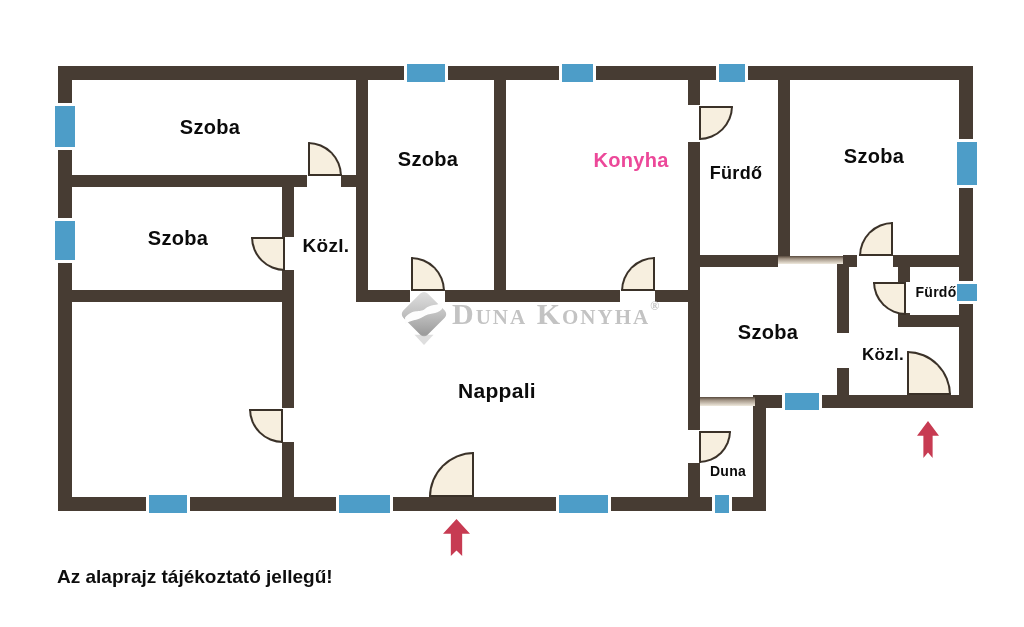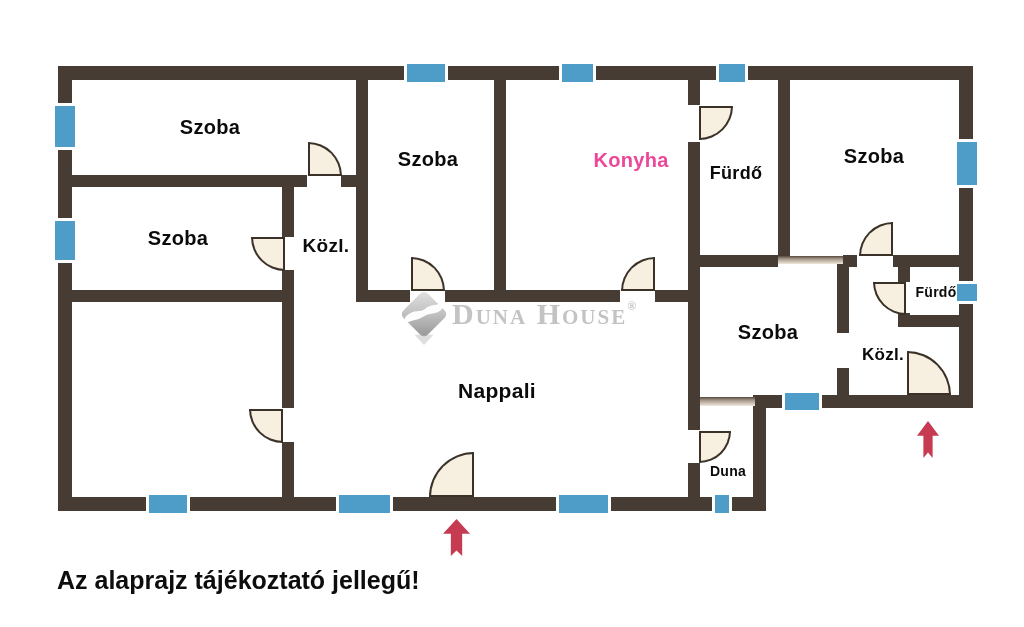--- a/index.html
+++ b/index.html
@@ -22,21 +22,21 @@
   .watermark{position:absolute;left:396px;top:288px;pointer-events:none;}
   .wm-logo{position:absolute;left:0;top:2px;}
   .wm-text{
     position:absolute;left:56px;top:11px;line-height:1;
     font-family:"Liberation Serif", serif;font-variant:small-caps;
     font-size:30px;letter-spacing:2px;color:#c3c3c3;font-weight:600;white-space:nowrap;
   }
   .wm-reg{font-size:12px;vertical-align:14px;letter-spacing:0;}
   .disclaimer{
     position:absolute;left:57px;top:566px;
-    font-size:25px;font-weight:700;color:#0d0d0d;white-space:nowrap;
+    font-size:19px;font-weight:700;color:#0d0d0d;white-space:nowrap;
   }
 </style>
 </head>
 <body>
 
 <div class="stage">
 
   <div id="plan-layer">
       <div class="wall" style="left: 58px; top: 66px; width: 915px; height: 14px; background: rgb(71, 60, 51);"></div>
       <div class="wall" style="left: 58px; top: 66px; width: 14px; height: 445px; background: rgb(71, 60, 51);"></div>
@@ -117,17 +117,17 @@
           <stop offset="0.5" stop-color="#c0c0c0"></stop>
           <stop offset="1" stop-color="#949494"></stop>
         </linearGradient>
       </defs>
       <g transform="rotate(45 32 28)">
         <rect x="12" y="8" width="40" height="40" rx="6" fill="url(#dg)"></rect>
       </g>
       <path d="M10 32 C 19 21, 27 27, 33 22 C 40 16, 47 19, 53 14 L 53 22 C 46 29, 38 26, 31 31 C 24 36, 16 34, 10 40 Z" fill="#fdfdfd"></path>
       <polygon points="21,52 43,52 32,64" fill="#b5b5b5" opacity="0.45"></polygon>
     </svg>
-    <div class="wm-text"><span>Duna House</span><span class="wm-reg">®</span></div>
+    <div class="wm-text"><span>Duna Konyha</span><span class="wm-reg">®</span></div>
   </div>
 
   <div class="disclaimer">Az alaprajz tájékoztató jellegű!</div>
 </div>
 
 </body></html>

